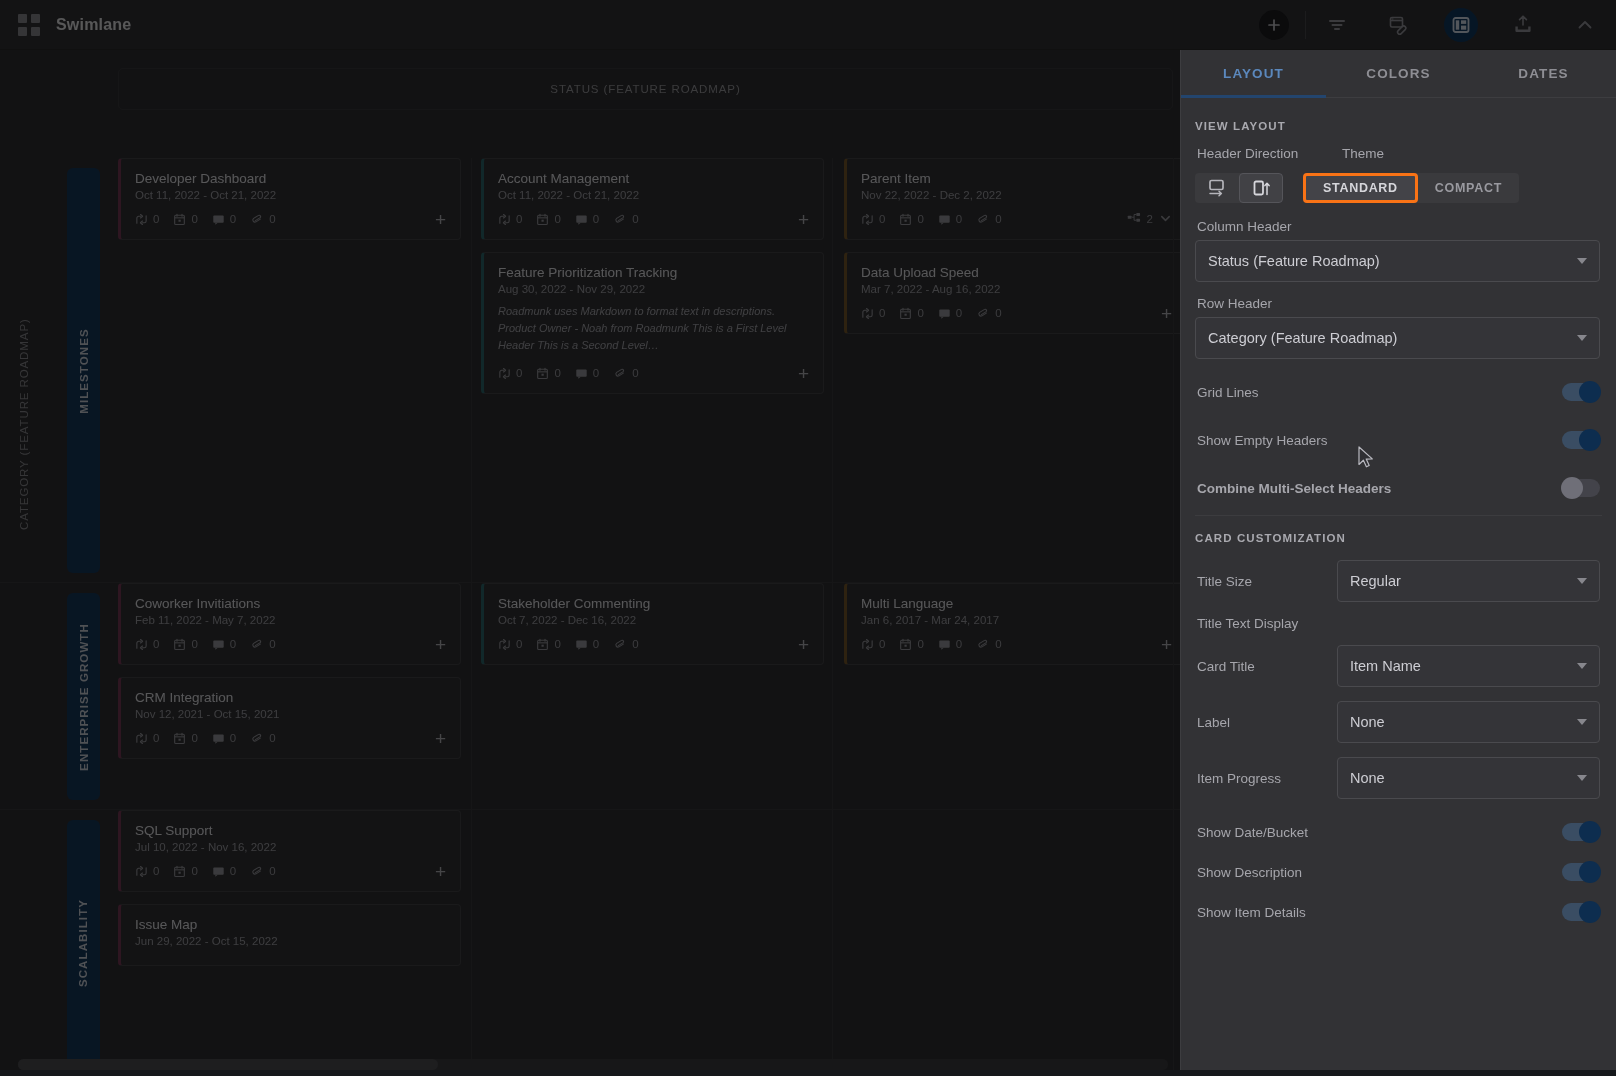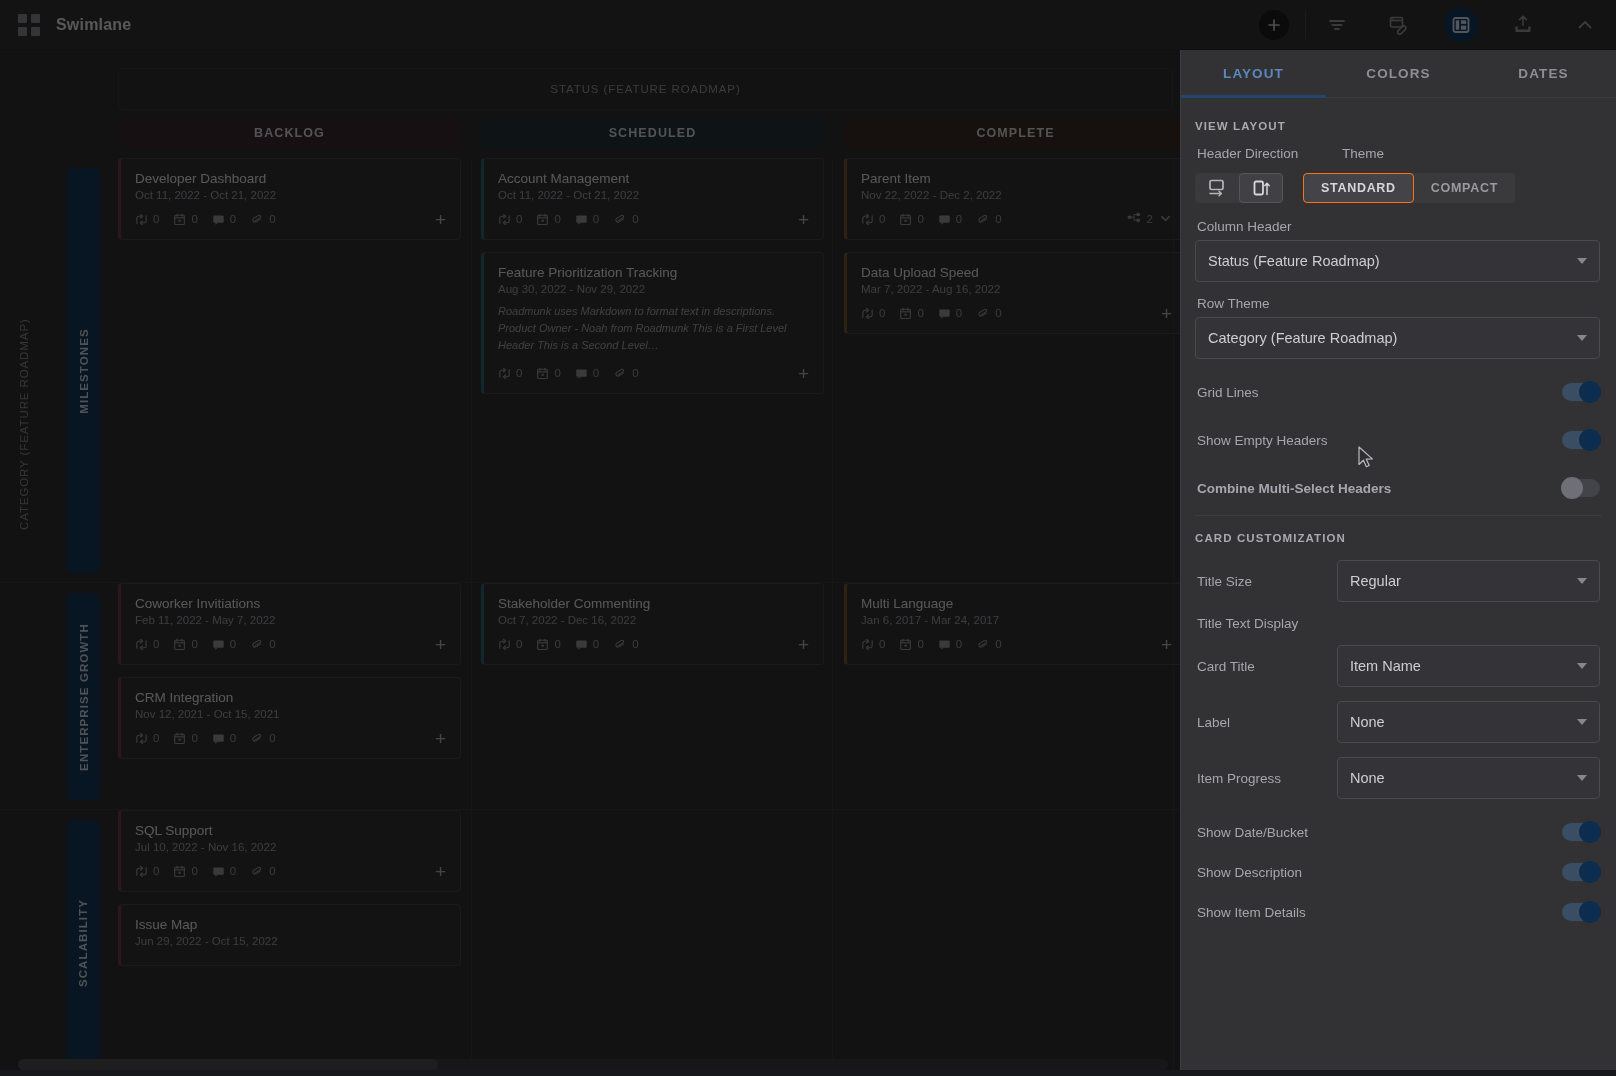--- a/index.html
+++ b/index.html
@@ -115,21 +115,21 @@
   .row{ display:flex; align-items:center; padding:0 16px; }
   .fld-label{ font-size:13.5px; color:#a6a6ac; }
 
   .hdr-theme-row{ display:flex; padding:12px 16px 0 14px; gap:0; }
   .hdr-dir-group{ display:flex; background:#3a3a3d; border-radius:4px; overflow:hidden; }
   .hdr-dir-btn{ width:44px; height:30px; display:flex; align-items:center; justify-content:center; }
   .hdr-dir-btn.sel{ background:#414145; border:1px solid #55555a; border-radius:4px;}
   .theme-group{ display:flex; background:#3a3a3d; border-radius:4px; margin-left:20px; }
   .theme-btn{ height:30px; padding:0 17px; display:flex; align-items:center; justify-content:center;
               font-size:12.5px; font-weight:bold; letter-spacing:.7px; color:#9a9aa0;}
-  .theme-btn.sel{ background:#434348; border:1px solid #f97316; border-radius:4px; color:#d6d6db; }
+  .theme-btn.sel{ background:#434348; border:3px solid #f97316; border-radius:4px; color:#d6d6db; }
 
   .select{
     height:42px; border:1px solid #4a4a4e; border-radius:4px; background:#343438;
     display:flex; align-items:center; padding:0 12px; font-size:14.5px; color:#cdcdd3;
   }
   .caret{ margin-left:auto; width:0;height:0;border-left:5px solid transparent;
           border-right:5px solid transparent;border-top:6px solid #87878d;}
 
   .toggle{ width:38px; height:18px; border-radius:9px; background:#43434a; position:relative; }
   .toggle.on{ background:#3a4d63; }
@@ -202,25 +202,20 @@
 </div>
 
 <div id="board">
 
   <div id="row-axis-label">CATEGORY (FEATURE ROADMAP)</div>
 
   <div id="col-axis-strip">
     <div id="col-axis-label">STATUS (FEATURE ROADMAP)</div>
   </div>
 
-  <div id="colheads">
-      <div class="colhead" style="background: rgb(59, 42, 51);">BACKLOG</div>
-      <div class="colhead" style="background: rgb(37, 52, 58);">SCHEDULED</div>
-      <div class="colhead" style="background: rgb(58, 47, 37);">COMPLETE</div>
-    </div>
 
   <div id="lanes">
       <div class="lane" style="top: 108px; height: 425px;">
         <div class="lane-tab" style="height: 405px;">
           <span>MILESTONES</span>
         </div>
         <div class="lane-cols">
           <div class="lane-col">
             <div class="card" style="border-left-color: rgb(122, 58, 88);">
               <div class="card-title">Developer Dashboard</div>
@@ -754,21 +749,21 @@
     <div class="fld-label">Column Header</div>
   </div>
   <div style="padding:6px 16px 0 14px;">
     <div class="select">
       <span>Status (Feature Roadmap)</span>
       <span class="caret"></span>
     </div>
   </div>
 
   <div class="row" style="padding-top:14px;">
-    <div class="fld-label">Row Theme</div>
+    <div class="fld-label">Row Header</div>
   </div>
   <div style="padding:6px 16px 0 14px;">
     <div class="select">
       <span>Category (Feature Roadmap)</span>
       <span class="caret"></span>
     </div>
   </div>
 
   <div id="layout-toggles">
       <div class="row" style="padding-top: 24px;">

